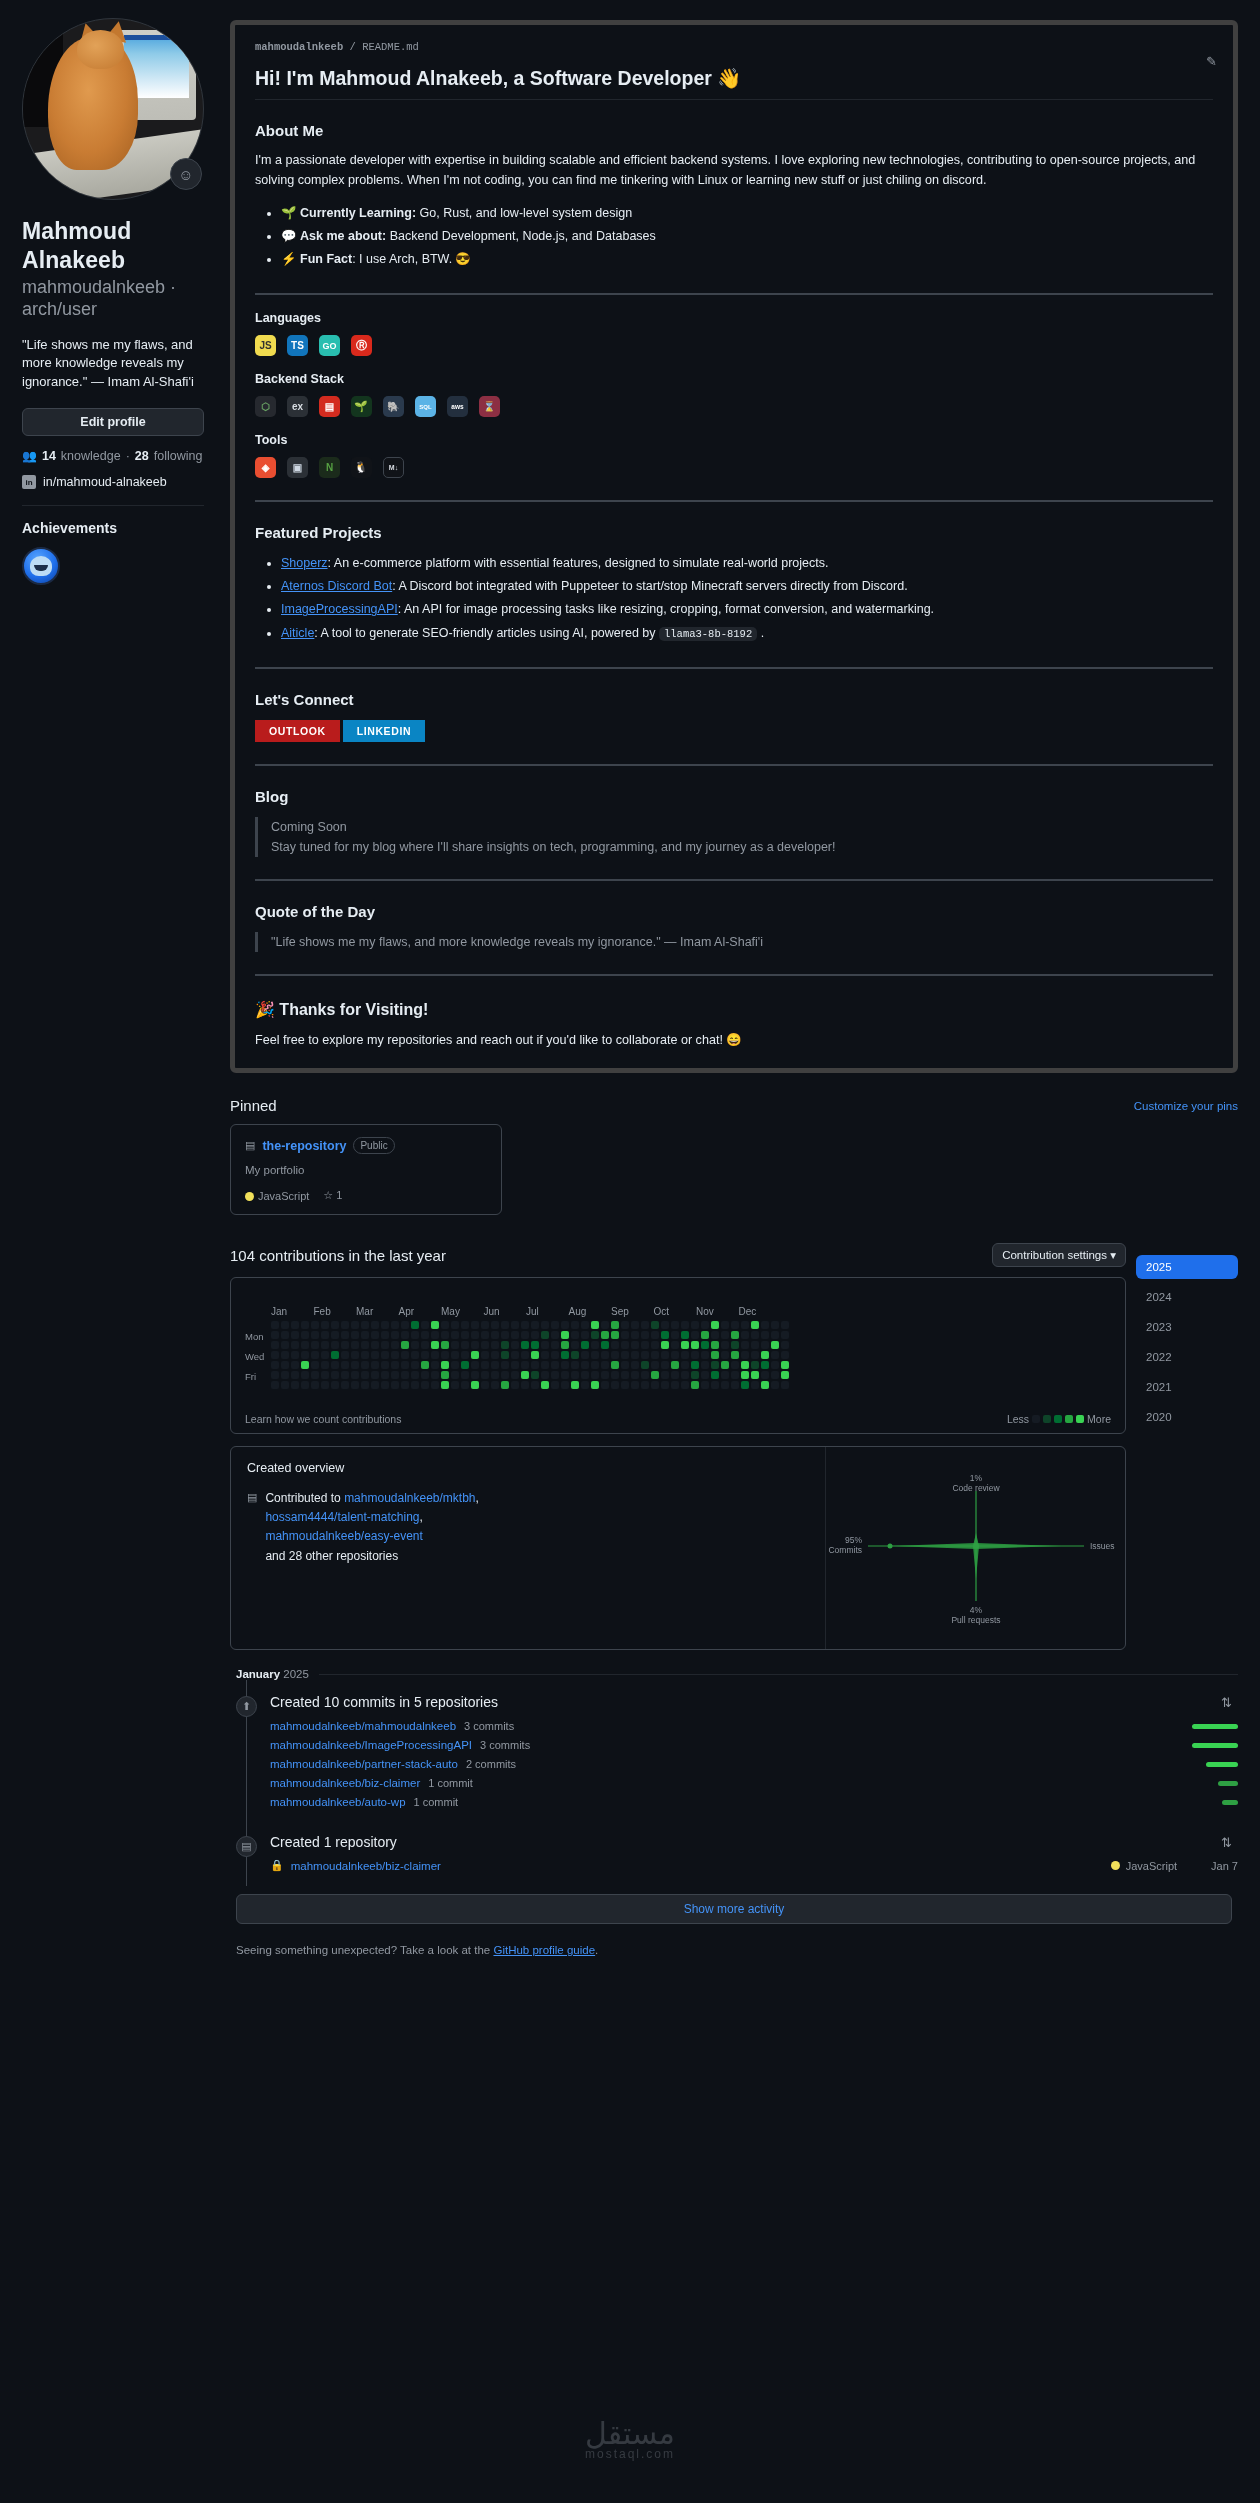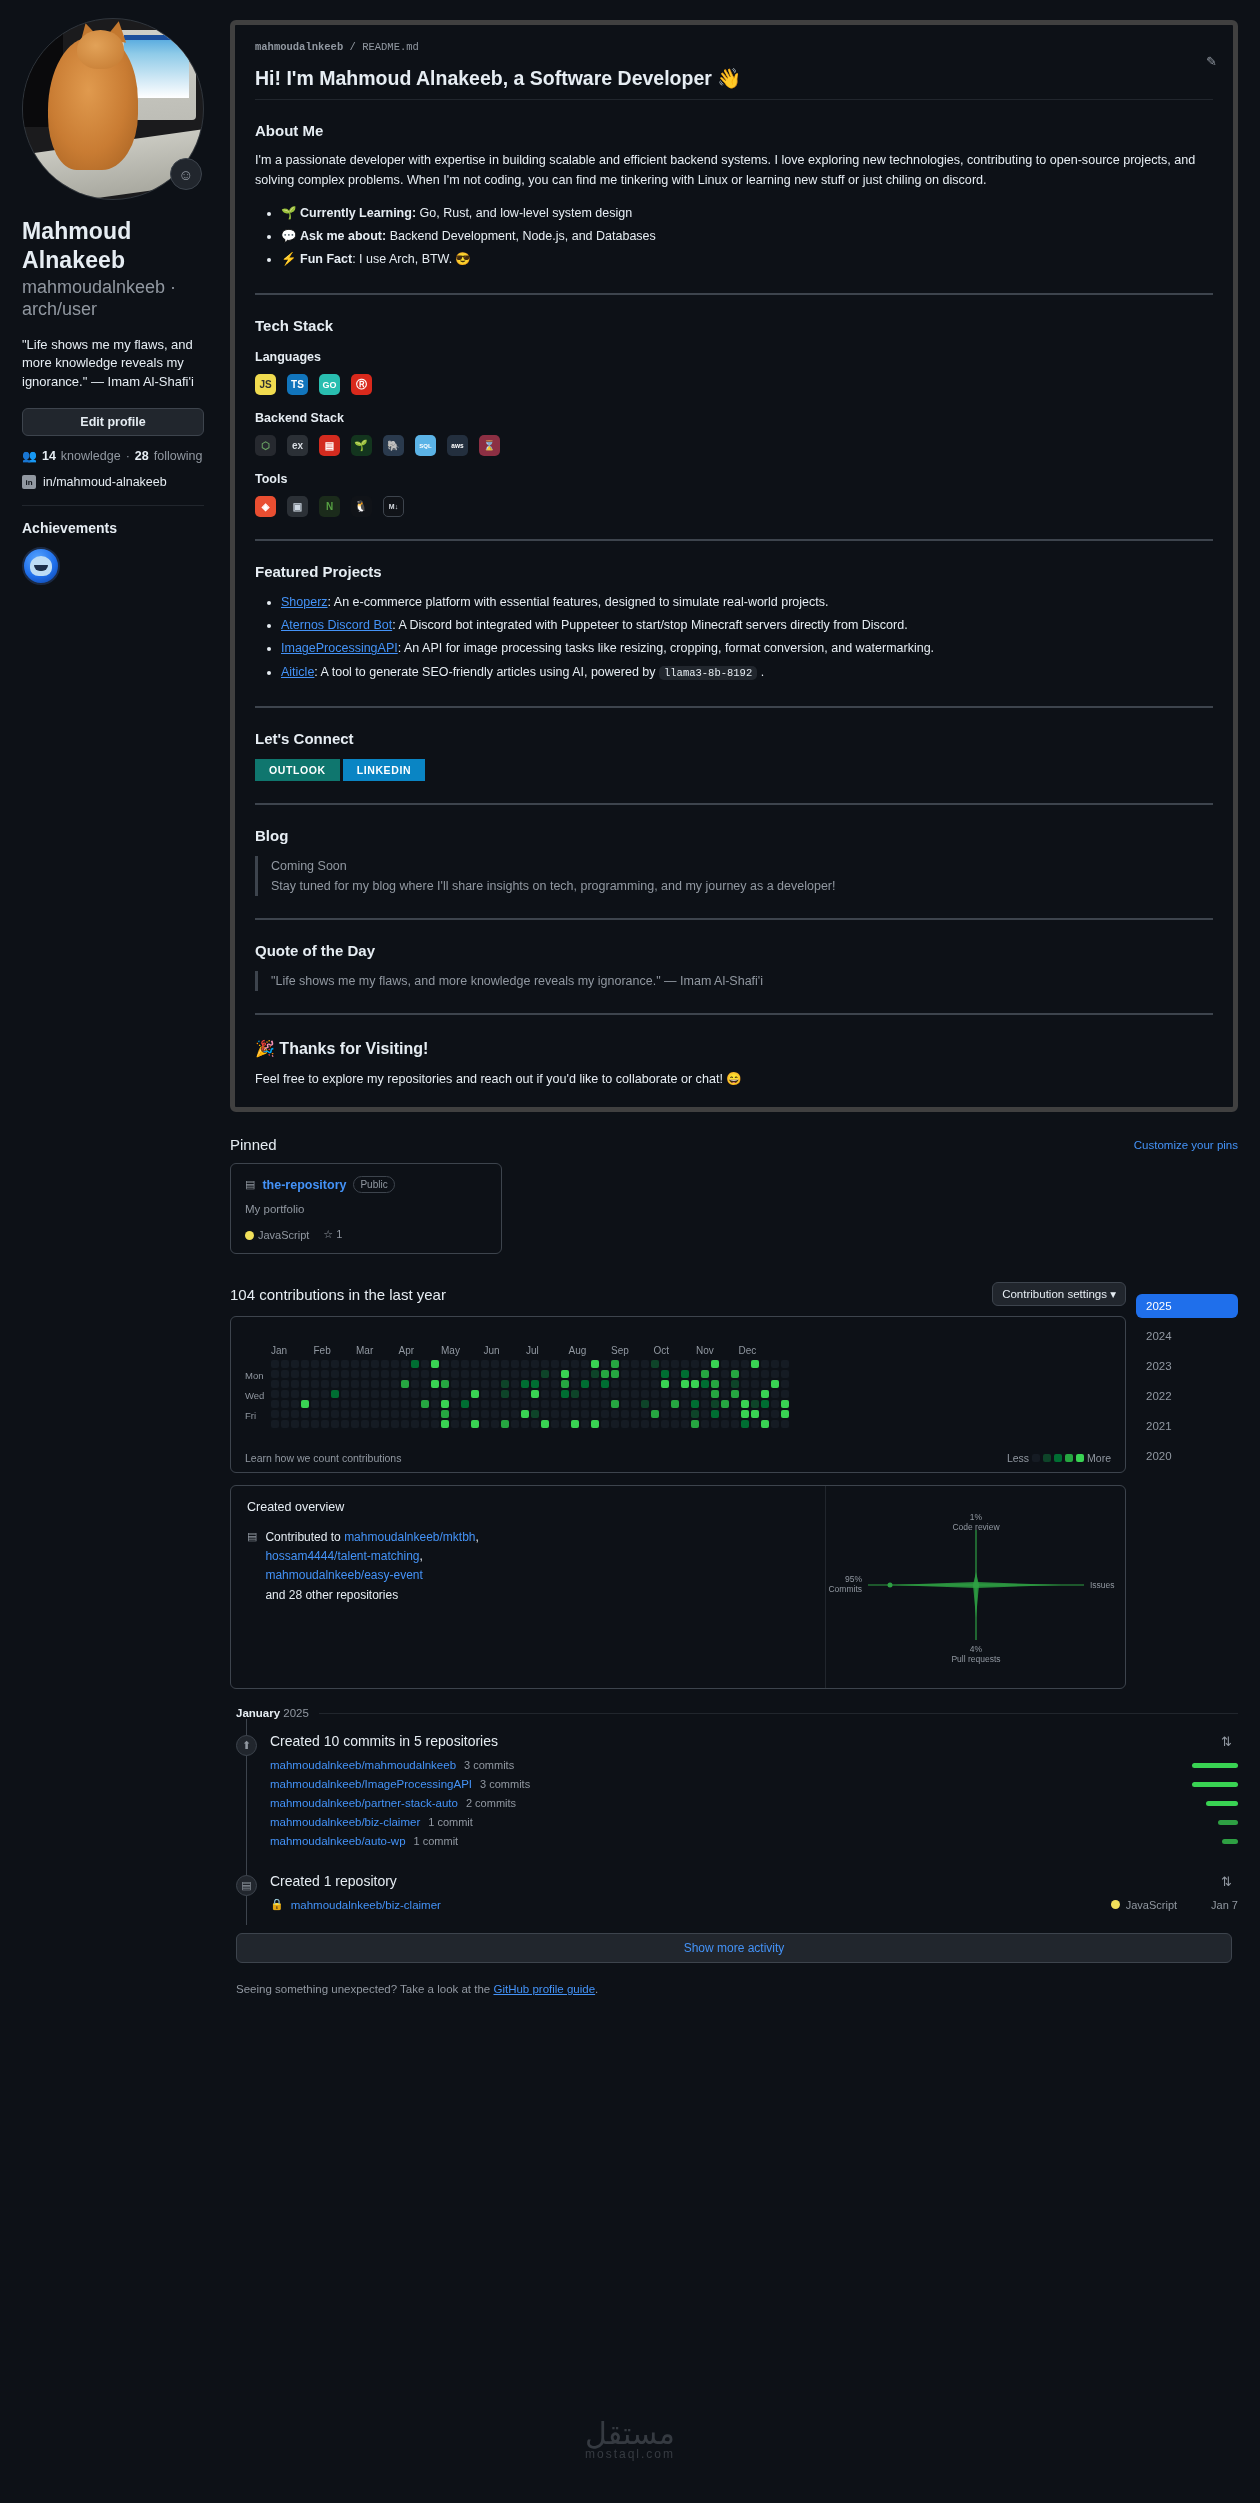--- a/index.html
+++ b/index.html
@@ -317,21 +317,20 @@
           <b>Ask me about:</b><span> Backend Development, Node.js, and Databases</span>
         </li>
         <li>
           <span>⚡</span>
           <b>Fun Fact</b><span>: I use Arch, BTW. 😎</span>
         </li>
       </ul>
 
       <div class="hr"></div>
 
-      <h2 class="rm">Tech Stack</h2>
 
       <h3 class="rm">Languages</h3>
       <div class="icon-row">
         <span class="tile" style="background:#f0db4f;color:#323330;font-size:10px;">JS</span>
         <span class="tile" style="background:#1175bc;color:#fff;font-size:10px;">TS</span>
         <span class="tile" style="background:#29beb0;color:#fff;font-size:9px;">GO</span>
         <span class="tile" style="background:#d9291c;color:#fff;font-size:11px;">Ⓡ</span>
       </div>
 
       <h3 class="rm">Backend Stack</h3>
@@ -370,21 +369,21 @@
         </li>
         <li>
           <a href="#" style="text-decoration:underline;">Aiticle</a><span>: A tool to generate SEO-friendly articles using AI, powered by </span><code class="inline">llama3-8b-8192</code><span> .</span>
         </li>
       </ul>
 
       <div class="hr"></div>
 
       <h2 class="rm">Let's Connect</h2>
       <div class="badges">
-        <span class="badge" style="background:#0f766e;text-align:right;">OUTLOOK</span>
+        <span class="badge" style="background:#b91c1c;text-align:right;">OUTLOOK</span>
         <span class="badge" style="background:#0a85c4;">LINKEDIN</span>
       </div>
 
       <div class="hr"></div>
 
       <h2 class="rm">Blog</h2>
       <blockquote class="rm">
         <div class="bq1">Coming Soon</div>
         <div class="bq2">Stay tuned for my blog where I'll share insights on tech, programming, and my journey as a developer!</div>
       </blockquote>

